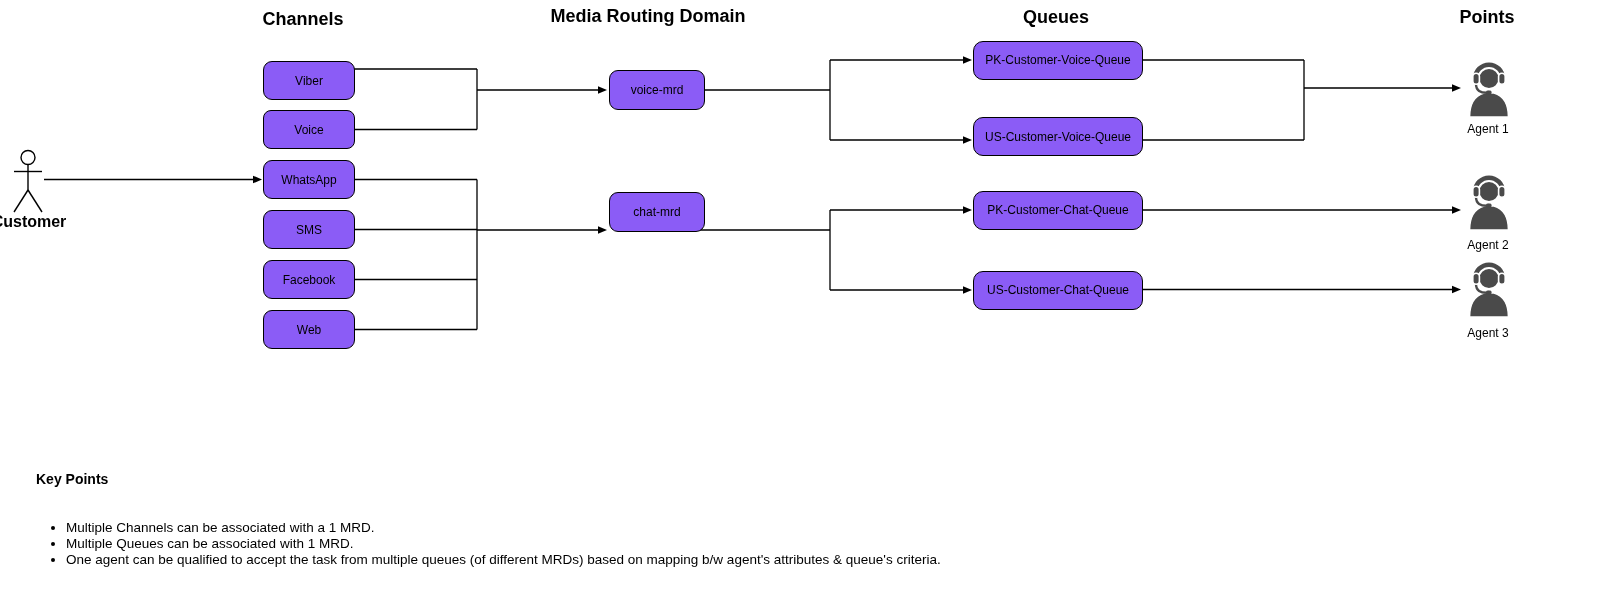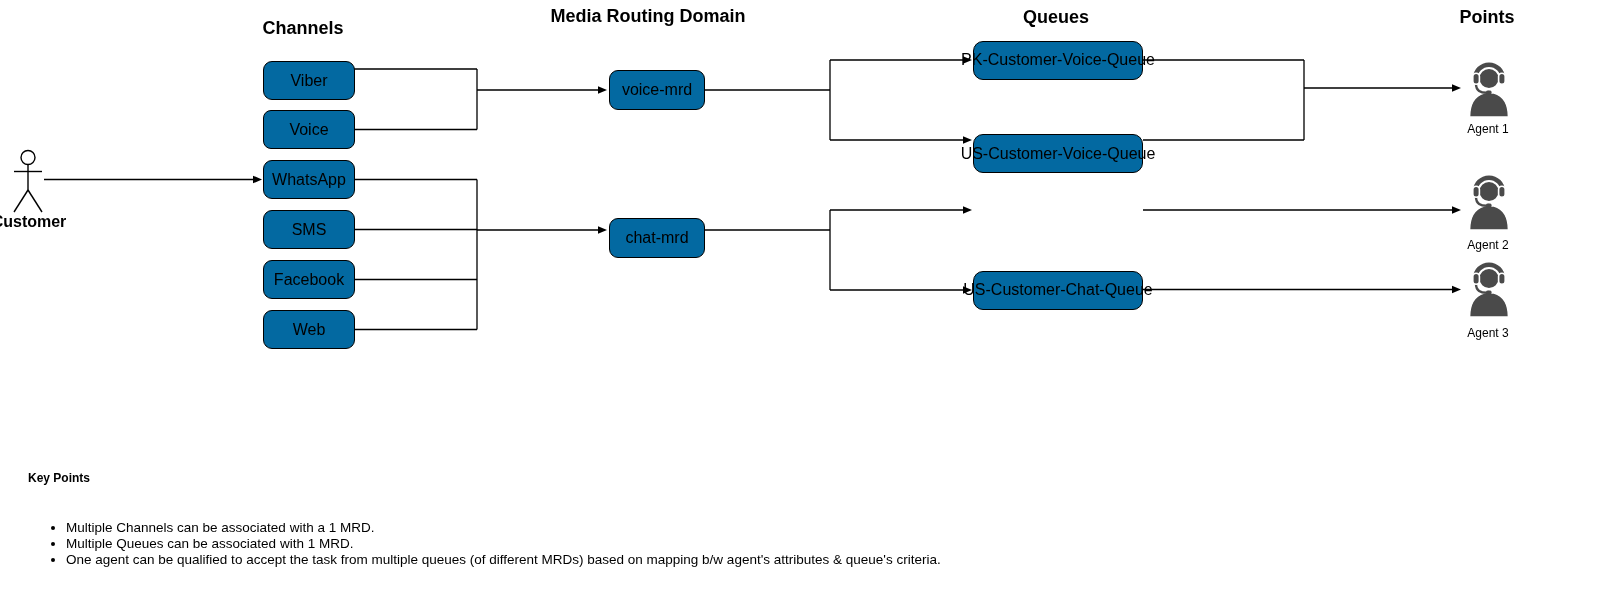--- a/index.html
+++ b/index.html
@@ -12,25 +12,25 @@
     overflow:hidden;
   }
   .col-header{
     position:absolute;
     transform:translateX(-50%);
     font-size:18px;font-weight:bold;
     white-space:nowrap;
   }
   .node{
     position:absolute;
-    background:#0369a1;
+    background:#8b5cf6;
     border:1px solid #000;
     border-radius:9px;
     display:flex;align-items:center;justify-content:center;
-    font-size:16px;
+    font-size:12px;
     box-sizing:border-box;
     white-space:nowrap;
   }
   .channel{left:263px;width:92px;height:39px;}
   .mrd{left:609px;width:96px;height:40px;}
   .queue{left:973px;width:170px;height:39px;border-radius:10px;}
   .agent-label{
     position:absolute;
     transform:translateX(-50%);
     font-size:12px;white-space:nowrap;
@@ -40,22 +40,22 @@
     transform:translateX(-50%);
     font-size:16px;font-weight:bold;white-space:nowrap;
   }
   #diagram-svg{position:absolute;left:0;top:0;}
   .conn path{stroke:#000;stroke-width:1.3;fill:none;}
   .conn polygon{fill:#000;stroke:none;}
   .figure{stroke:#000;stroke-width:1.4;fill:none;}
   .af{fill:var(--agent-color,#4a4a4a);}
   .as{stroke:var(--agent-color,#4a4a4a);}
   .kp-title{
-    position:absolute;left:28px;top:471px;
-    font-size:12px;font-weight:bold;
+    position:absolute;left:36px;top:471px;
+    font-size:14px;font-weight:bold;
   }
   .kp-list{
     position:absolute;left:46px;top:520px;
     margin:0;padding:0 0 0 20px;
     list-style:disc;
     width:1500px;
   }
   .kp-list li{
     font-size:13.5px;
     line-height:16.2px;
@@ -127,39 +127,40 @@
     <g class="conn">
       <path d="M1143,289.5 H1452"></path>
       <polygon points="1461,289.5 1452,285.7 1452,293.3"></polygon>
     </g>
 
     <use href="#agent-sym" x="1465" y="62" width="48" height="55"></use>
     <use href="#agent-sym" x="1465" y="175" width="48" height="55"></use>
     <use href="#agent-sym" x="1465" y="262" width="48" height="55"></use>
   </svg>
 
-  <div class="col-header" style="left:303px;top:18px;">Channels</div>
+  <div class="col-header" style="left:303px;top:9px;">Channels</div>
   <div class="col-header" style="left:648px;top:6px;">Media Routing Domain</div>
   <div class="col-header" style="left:1056px;top:7px;">Queues</div>
   <div class="col-header" style="left:1487px;top:7px;">Points</div>
 
   <div class="customer-label" style="left:29px;top:213px;">Customer</div>
 
   <div class="node channel" style="top:61px;">Viber</div>
   <div class="node channel" style="top:110px;border-radius:8px;">Voice</div>
   <div class="node channel" style="top:160px;">WhatsApp</div>
   <div class="node channel" style="top:210px;">SMS</div>
   <div class="node channel" style="top:260px;">Facebook</div>
   <div class="node channel" style="top:310px;">Web</div>
 
   <div class="node mrd" style="top:70px;">voice-mrd</div>
-  <div class="node mrd" style="top:218px;text-align:center;">chat-mrd</div>
+  <div class="node mrd" style="top:192px;text-align:center;">chat-mrd</div>
 
   <div class="node queue" style="top:40.5px;">PK-Customer-Voice-Queue</div>
-  <div class="node queue" style="top:134px;">US-Customer-Voice-Queue</div>
+  <div class="node queue" style="top:117px;">US-Customer-Voice-Queue</div>
+  <div class="node queue" style="top:190.5px;">PK-Customer-Chat-Queue</div>
   <div class="node queue" style="top:270.5px;">US-Customer-Chat-Queue</div>
 
   <div class="agent-label" style="left:1488px;top:121.5px;">Agent 1</div>
   <div class="agent-label" style="left:1488px;top:237.5px;">Agent 2</div>
   <div class="agent-label" style="left:1488px;top:325.5px;">Agent 3</div>
 
   <div class="kp-title">Key Points</div>
   <ul class="kp-list">
     <li>Multiple Channels can be associated with a 1 MRD.</li>
     <li>Multiple Queues can be associated with 1 MRD.</li>

